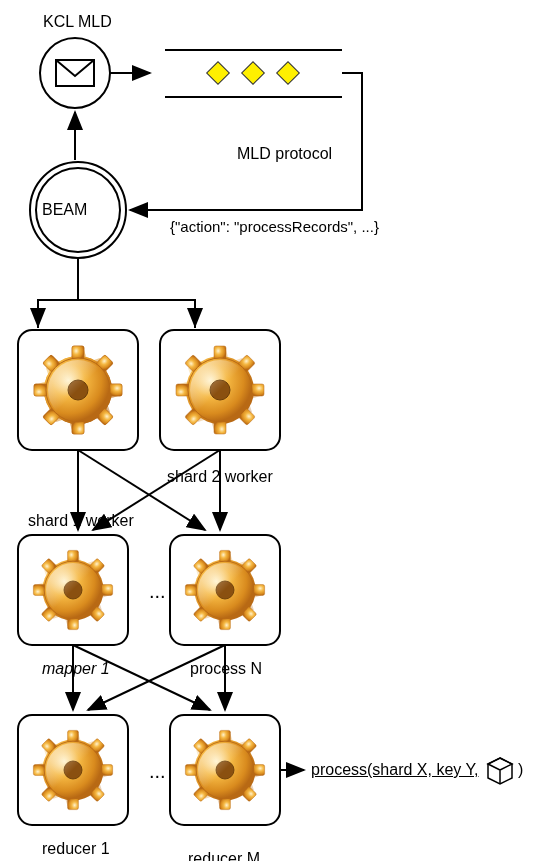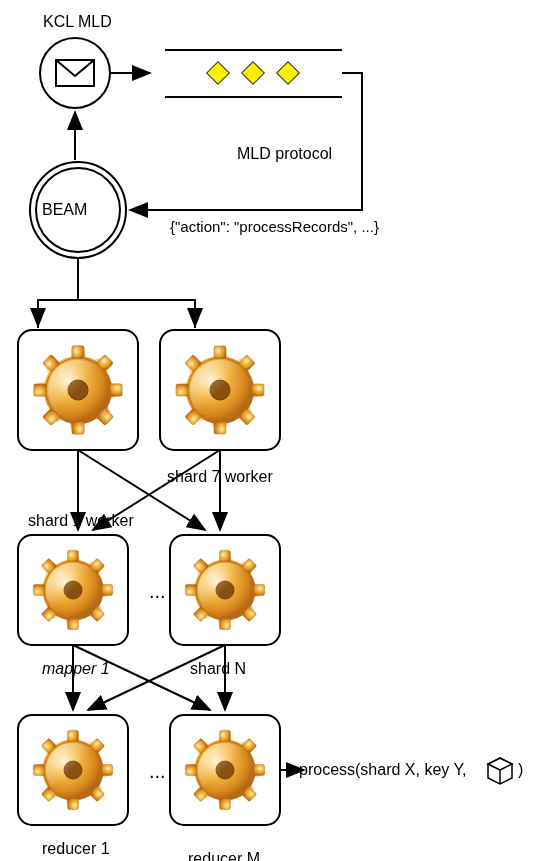--- a/index.html
+++ b/index.html
@@ -138,26 +138,26 @@
       <use href="#cube"></use>
     </g>
 
 </svg>
 
 <div class="label" style="left:43px; top:13px;">KCL MLD</div>
 <div class="label" style="left:42px; top:201px;">BEAM</div>
 <div class="label" style="left:237px; top:145px;text-align:center;">MLD protocol</div>
 <div class="label" style="left:170px; top:218px; font-size:15px;">{"action": "processRecords", ...}</div>
 <div class="label" style="left:28px; top:468px;margin-top:44px;">shard 1 worker</div>
-<div class="label" style="left:167px; top:468px;">shard 7 worker</div>
+<div class="label" style="left:167px; top:468px;">shard 2 worker</div>
 <div class="label" style="left:42px; top:660px;font-style:italic;">mapper 1</div>
-<div class="label" style="left:190px; top:660px;">shard N</div>
+<div class="label" style="left:190px; top:660px;">process N</div>
 <div class="label" style="left:42px; top:840px;">reducer 1</div>
 <div class="label" style="left:188px; top:840px;margin-top:10px;">reducer M</div>
-<div class="label" style="left:299px; top:761px;">process(shard X, key Y,</div>
+<div class="label" style="left:311px; top:761px;text-decoration:underline;">process(shard X, key Y,</div>
 <div class="label" style="left:518px; top:761px;">)</div>
 
 <div style="position:absolute; left:56px; top:38px; width:40px; height:40px; pointer-events:none;"></div>
 <div style="position:absolute; left:205px; top:60px; width:100px; height:25px; pointer-events:none;"></div>
 <div style="position:absolute; left:485px; top:755px; width:30px; height:30px; pointer-events:none;"></div>
 <div style="position:absolute; left:18px; top:330px; width:120px; height:120px; pointer-events:none;"></div>
 <div style="position:absolute; left:160px; top:330px; width:120px; height:120px; pointer-events:none;"></div>
 <div style="position:absolute; left:18px; top:535px; width:110px; height:110px; pointer-events:none;"></div>
 <div style="position:absolute; left:170px; top:535px; width:110px; height:110px; pointer-events:none;"></div>
 <div style="position:absolute; left:18px; top:715px; width:110px; height:110px; pointer-events:none;"></div>

